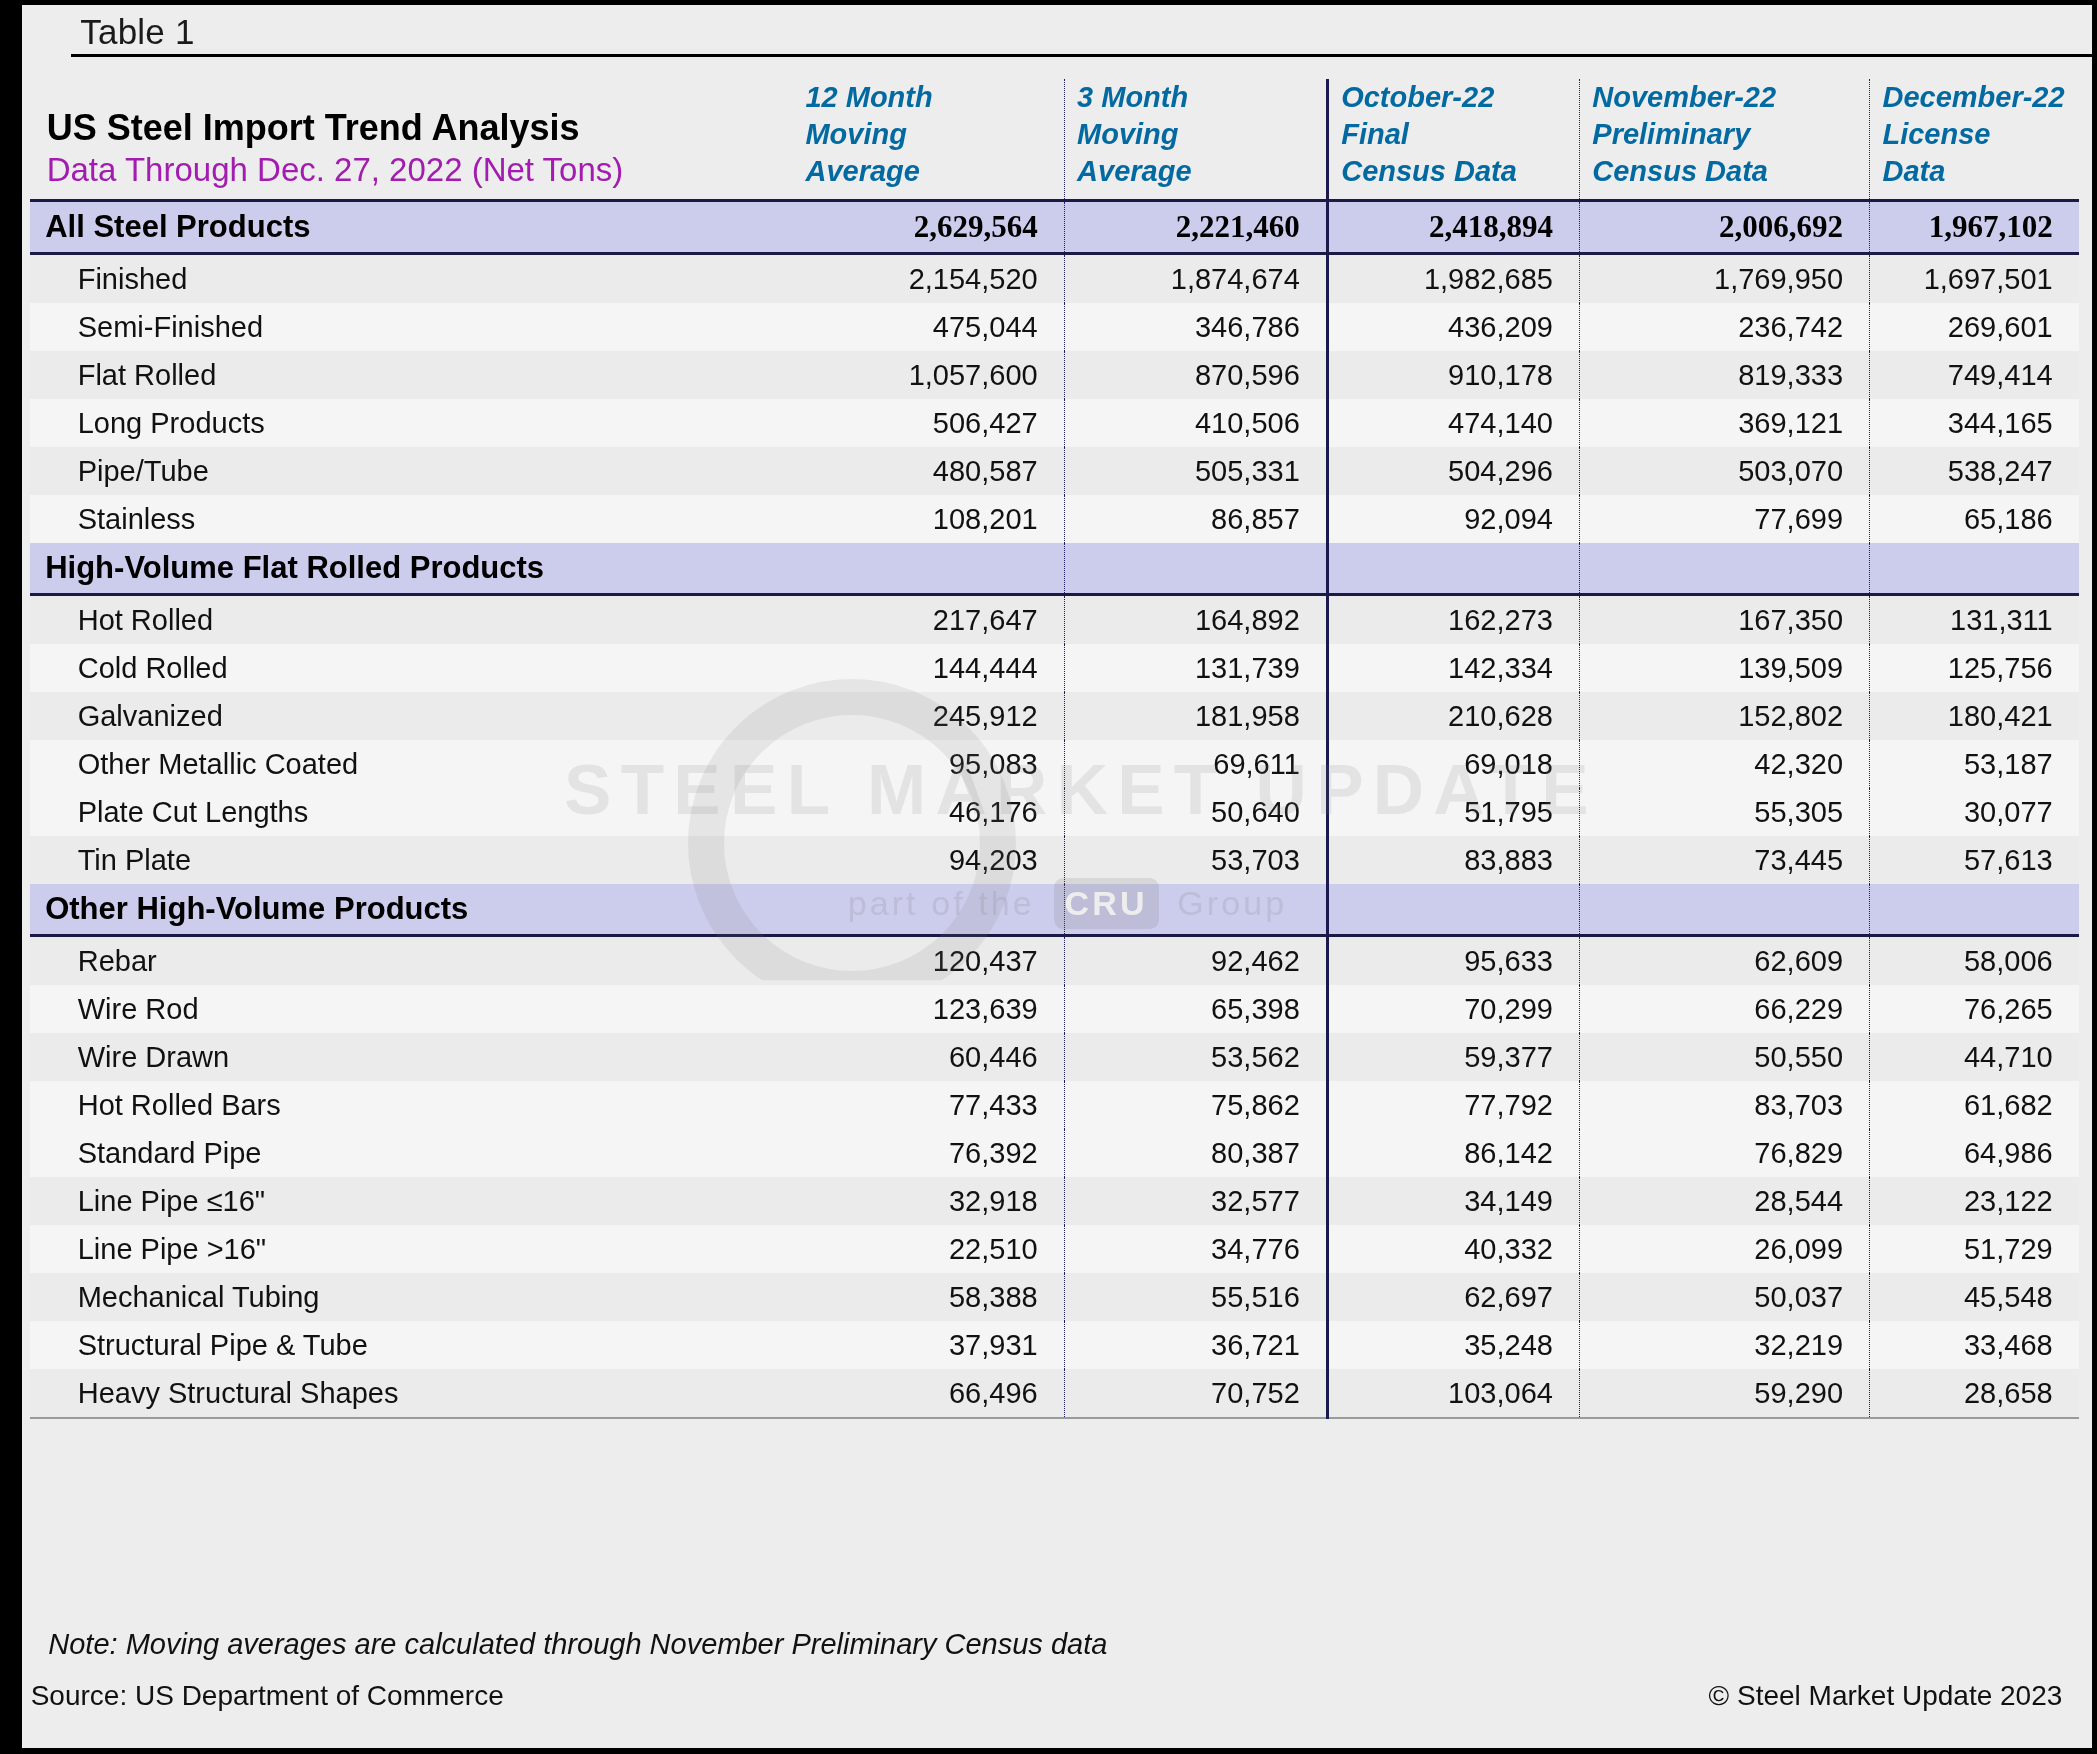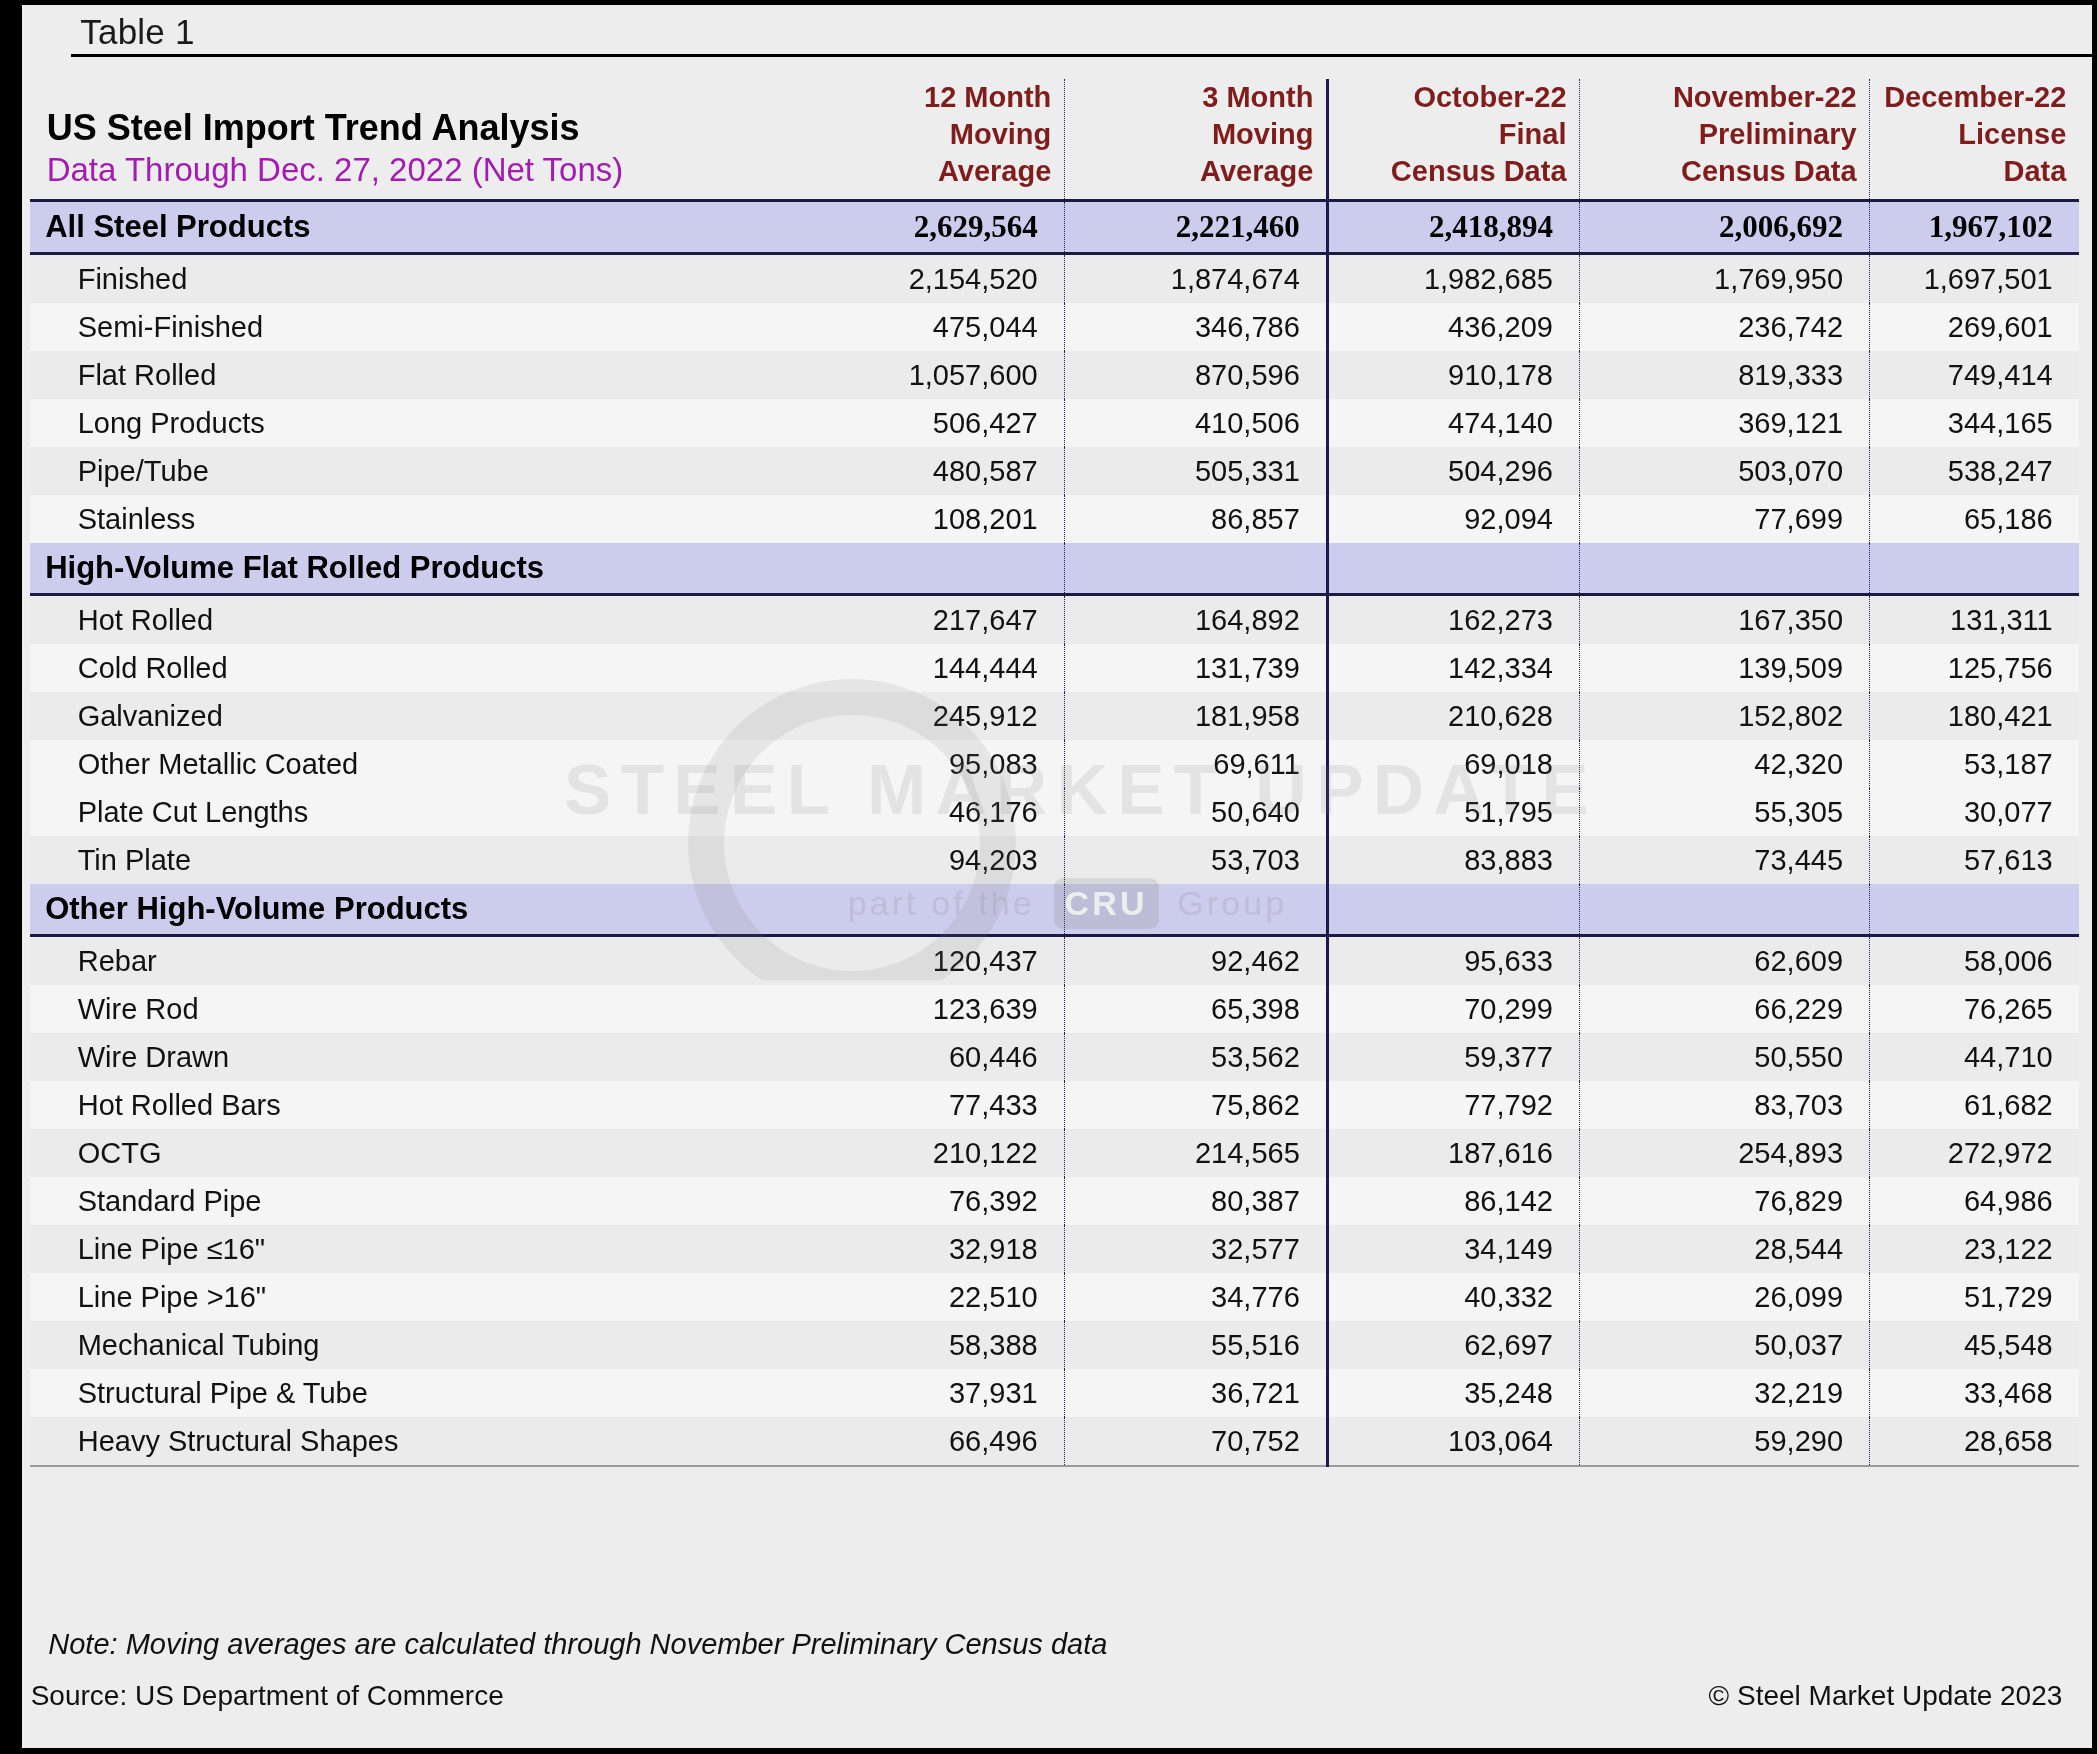--- a/index.html
+++ b/index.html
@@ -96,26 +96,27 @@
     white-space: nowrap;
   }
   .title-sub {
     font-size: 33px;
     color: #a21caf;
     line-height: 1.18;
     white-space: nowrap;
     margin-top: 3.1px;
   }
   td.hdr-col {
-    text-align: right;
+    text-align: left;
     font-weight: bold;
     font-size: 29px;
     line-height: 1.28;
-    color: #7f1d1d;
-    white-space: nowrap;
+    color: #0369a1;
+    white-space: nowrap;
+    font-style: italic;
   }
   td.hdr-col .hl { display: block; }
 
   
   .vsep-dot  { border-left: 1.5px dotted #20205c; }
   .vsep-solid{ border-left: 3.1px solid #1a1a4e; }
 
   
   tr.data td {
     height: 48px;
@@ -455,28 +456,20 @@
               <td class="num vsep-dot">44,710</td>
             </tr>
             <tr class="data row-b">
               <td class="lbl">Hot Rolled Bars</td>
               <td class="num ">77,433</td>
               <td class="num vsep-dot">75,862</td>
               <td class="num vsep-solid">77,792</td>
               <td class="num vsep-dot">83,703</td>
               <td class="num vsep-dot">61,682</td>
             </tr>
-            <tr class="data row-a">
-              <td class="lbl">OCTG</td>
-              <td class="num ">210,122</td>
-              <td class="num vsep-dot">214,565</td>
-              <td class="num vsep-solid">187,616</td>
-              <td class="num vsep-dot">254,893</td>
-              <td class="num vsep-dot">272,972</td>
-            </tr>
             <tr class="data row-b">
               <td class="lbl">Standard Pipe</td>
               <td class="num ">76,392</td>
               <td class="num vsep-dot">80,387</td>
               <td class="num vsep-solid">86,142</td>
               <td class="num vsep-dot">76,829</td>
               <td class="num vsep-dot">64,986</td>
             </tr>
             <tr class="data row-a">
               <td class="lbl">Line Pipe ≤16"</td>

